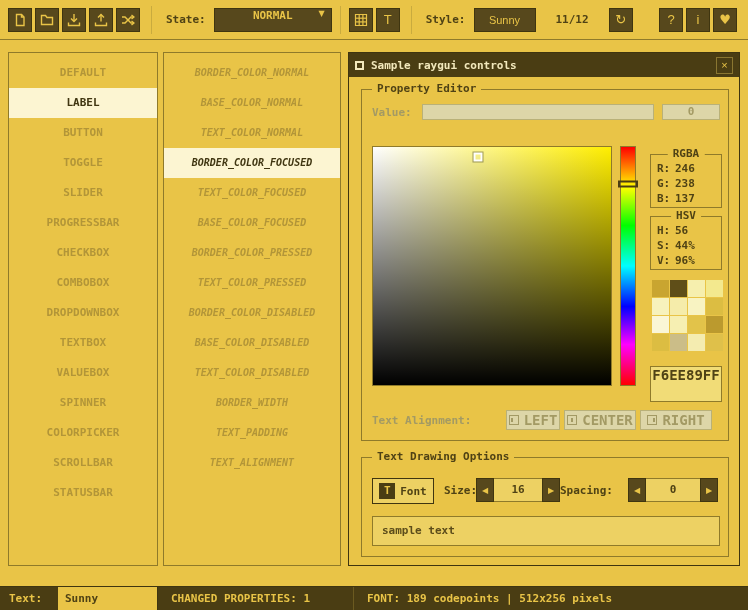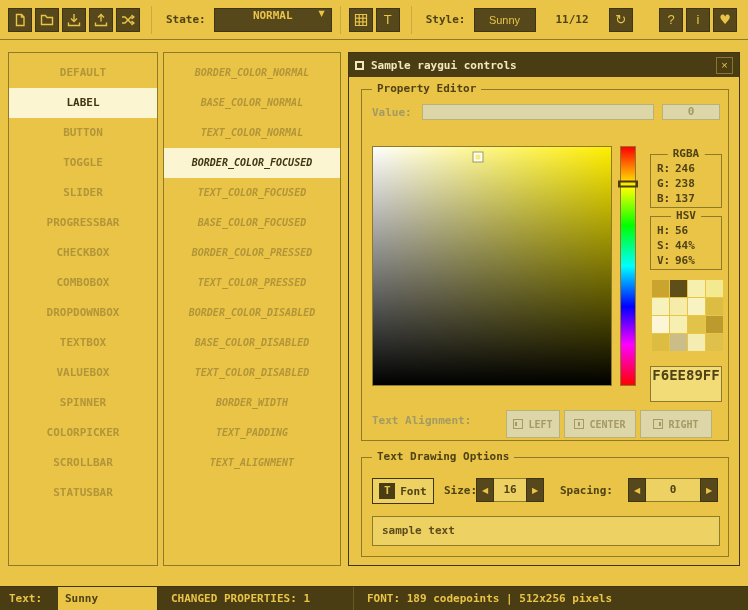--- a/index.html
+++ b/index.html
@@ -56,41 +56,41 @@
   .mg-rgba { top:64px; }
   .mg-hsv { top:126px; }
   .mg-row { font-size:11px; color:var(--text-dark,#4f4215); line-height:15px; white-space:nowrap; }
   .mg-row .k { display:inline-block; width:18px; }
 
   .swatches { position:absolute; left:290px; top:190px; width:71px; display:grid; grid-template-columns:repeat(4,17px); grid-auto-rows:17px; gap:1px; }
   .swatch { width:17px; height:17px; cursor:pointer; }
   .hex-box { position:absolute; left:288px; top:276px; width:72px; height:36px; background:var(--field-light,#f1dc77); border:1px solid var(--border,#8f7a2a); color:var(--text-dark,#4f4215); font-size:14px; text-align:center; line-height:16px; }
 
   .align-label { position:absolute; left:10px; top:324px; }
-  .align-btn { position:absolute; top:320px; height:28px; background:var(--disabled-bg,#ddd6a8); border:1px solid var(--disabled-border,#b9b178); color:var(--disabled-text,#a39a64); font-size:10px; font-family:inherit; font-weight:bold; display:flex; align-items:center; justify-content:center; cursor:pointer; }
+  .align-btn { position:absolute; top:320px; height:20px; background:var(--disabled-bg,#ddd6a8); border:1px solid var(--disabled-border,#b9b178); color:var(--disabled-text,#a39a64); font-size:14px; font-family:inherit; font-weight:bold; display:flex; align-items:center; justify-content:center; cursor:pointer; }
   .align-left { left:144px; width:54px; }
   .align-center { left:202px; width:72px; }
   .align-right { left:278px; width:72px; }
   .al-icon { width:10px; height:10px; border:1px solid currentColor; position:relative; display:inline-block; margin-right:5px; flex:none; }
   .al-icon::before { content:""; position:absolute; top:2px; bottom:2px; width:2px; background:currentColor; }
   .al-icon.l::before { left:1px; }
   .al-icon.c::before { left:50%; margin-left:-1px; }
   .al-icon.r::before { right:1px; }
 
   .font-btn { position:absolute; left:10px; top:20px; width:62px; height:26px; background:var(--field-bg,#edd163); border:1px solid var(--border-dark,#3f3510); color:var(--text-dark,#4f4215); font-size:11px; font-family:inherit; font-weight:bold; display:flex; align-items:center; justify-content:center; cursor:pointer; }
   .t-tile { width:16px; height:16px; background:var(--dark,#4a3d13); color:var(--gold-bg,#e9c447); font-size:11px; line-height:16px; text-align:center; margin-right:5px; flex:none; }
   .tdo-label { position:absolute; font-size:11px; color:var(--text-dark,#4f4215); top:26px; }
   .lbl-size { left:82px; }
   .lbl-spacing { left:198px; }
   .spinner { position:absolute; top:20px; height:24px; display:flex; }
   .sp-size { left:114px; }
   .sp-spacing { left:266px; }
   .sp-btn { width:18px; height:24px; background:var(--button-dark,#57481c); border:1px solid var(--border-dark,#3f3510); color:var(--gold-bg,#e9c447); font-size:8px; display:flex; align-items:center; justify-content:center; cursor:pointer; }
   .sp-val { height:24px; background:var(--field-bg,#edd163); border-top:1px solid var(--border,#8f7a2a); border-bottom:1px solid var(--border,#8f7a2a); color:var(--text-dark,#4f4215); font-size:11px; text-align:center; line-height:22px; }
-  .sp-size .sp-val { width:32px; }
+  .sp-size .sp-val { width:48px; }
   .sp-spacing .sp-val { width:54px; }
   .sample-box { position:absolute; left:10px; top:58px; width:348px; height:30px; background:var(--field-bg,#edd163); border:1px solid var(--border,#8f7a2a); color:#5c4d1b; font-size:11px; line-height:28px; padding-left:9px; cursor:text; }
 
   
   .statusbar { position:absolute; left:0; right:0; bottom:0; height:24px; background:var(--dark,#4a3d13); color:var(--gold-bg,#e9c447); display:flex; align-items:stretch; font-size:11px; border-top:1px solid var(--border-dark,#3f3510); }
   .sb-name-label { width:58px; line-height:23px; padding-left:9px; }
   .sb-name-field { width:100px; background:var(--gold-bg,#e9c447); color:var(--text-dark,#4f4215); line-height:23px; padding-left:7px; cursor:text; border-right:1px solid var(--border-dark,#3f3510); }
   .sb-changed { width:196px; line-height:23px; padding-left:13px; border-right:1px solid #6b5a20; }
   .sb-fontinfo { flex:1; line-height:23px; padding-left:13px; }
 </style>

